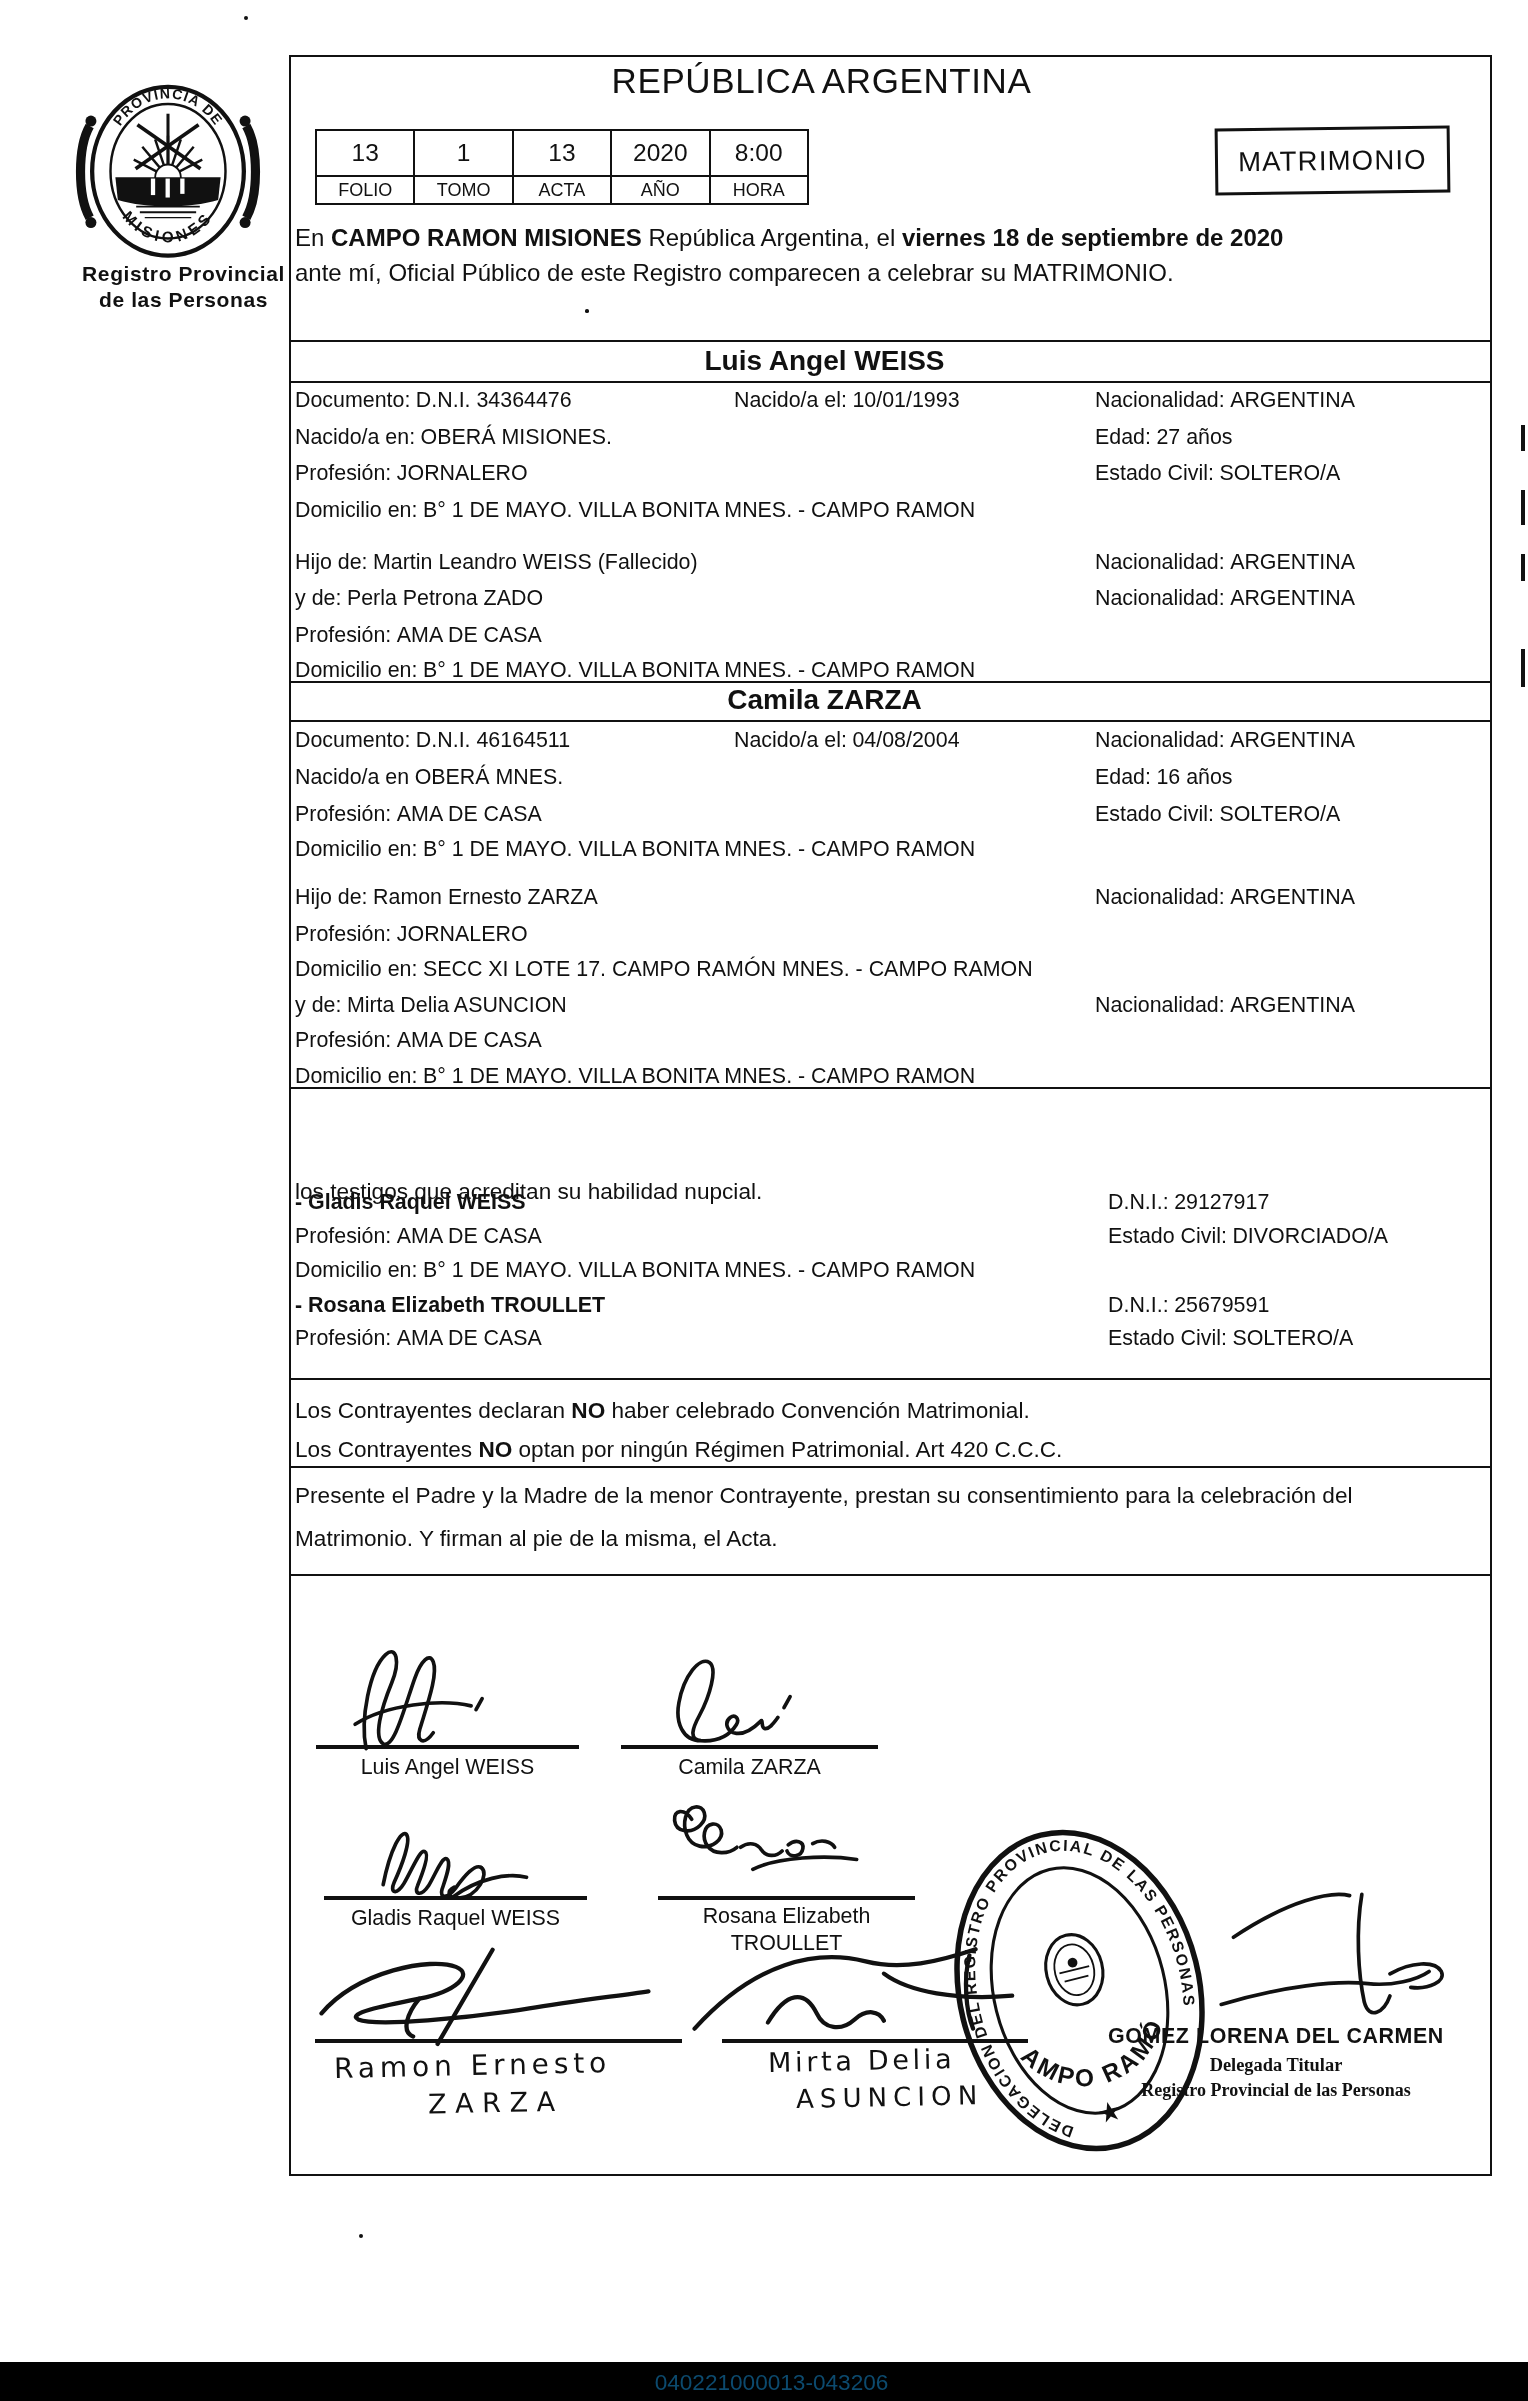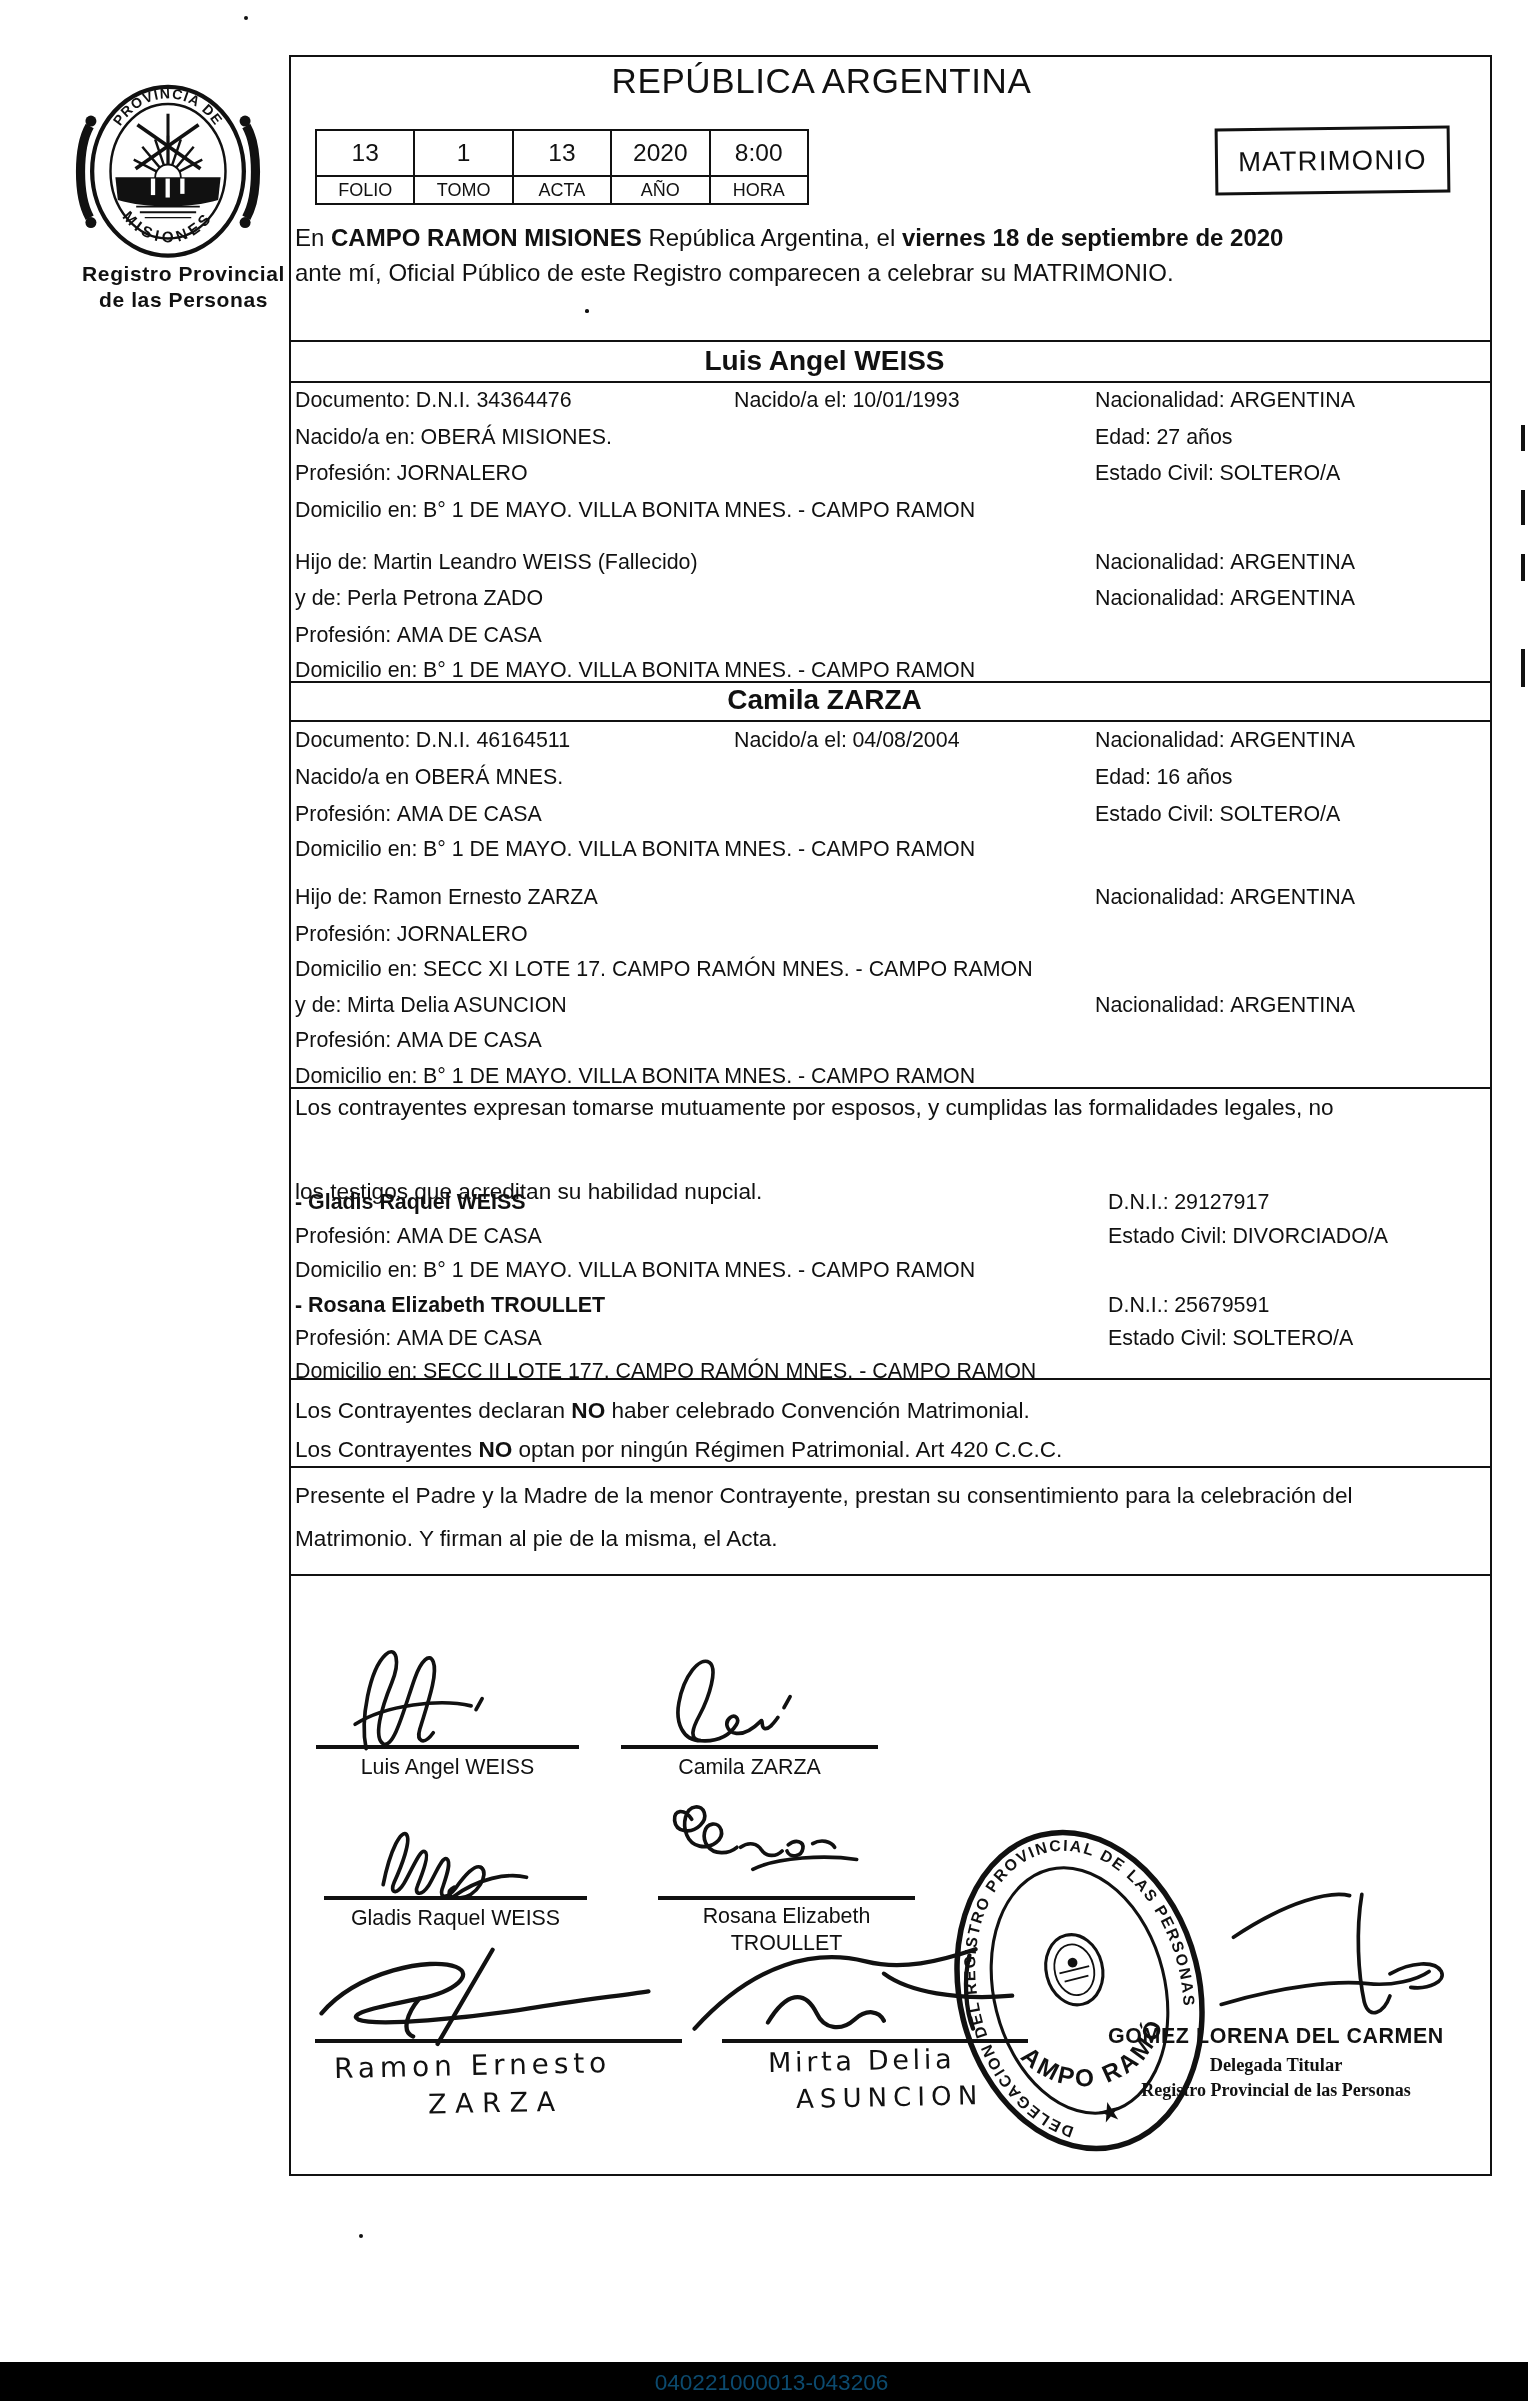--- a/index.html
+++ b/index.html
@@ -227,21 +227,20 @@
     <span class="lbl">Nacionalidad:</span><span class="val">ARGENTINA</span>
   </div>
   <div class="fr" style="left:295px;top:1028px;">
     <span class="lbl">Profesión:</span><span class="val">AMA DE CASA</span>
   </div>
   <div class="fr" style="left:295px;top:1064px;">
     <span class="lbl">Domicilio en:</span><span class="val">B° 1 DE MAYO. VILLA BONITA MNES. - CAMPO RAMON</span>
   </div>
 
   <div class="hline" style="top:1087px;"></div>
-  <div class="decl" style="left:295px;top:1095px;">Los contrayentes expresan tomarse mutuamente por esposos, y cumplidas las formalidades legales, no</div>
   <div class="decl" style="left:295px;top:1179px;">los testigos que acreditan su habilidad nupcial.</div>
 
   <div class="fr" style="left:295px;top:1190px;">
     <span class="bold">- Gladis Raquel WEISS</span>
   </div>
   <div class="fr" style="left:1108px;top:1190px;">
     <span class="lbl">D.N.I.:</span><span class="val">29127917</span>
   </div>
   <div class="fr" style="left:295px;top:1224px;">
     <span class="lbl">Profesión:</span><span class="val">AMA DE CASA</span>
@@ -256,23 +255,20 @@
     <span class="bold">- Rosana Elizabeth TROULLET</span>
   </div>
   <div class="fr" style="left:1108px;top:1293px;">
     <span class="lbl">D.N.I.:</span><span class="val">25679591</span>
   </div>
   <div class="fr" style="left:295px;top:1326px;">
     <span class="lbl">Profesión:</span><span class="val">AMA DE CASA</span>
   </div>
   <div class="fr" style="left:1108px;top:1326px;">
     <span class="lbl">Estado Civil:</span><span class="val">SOLTERO/A</span>
-  </div>
-  <div class="fr" style="left:295px;top:1359px;">
-    <span class="lbl">Domicilio en:</span><span class="val">SECC II LOTE 177. CAMPO RAMÓN MNES. - CAMPO RAMON</span>
   </div>
 
   <div class="hline" style="top:1378px;"></div>
   <div class="decl" style="left:295px;top:1398px;">
     <span>Los Contrayentes declaran </span><span class="bold">NO</span><span> haber celebrado Convención Matrimonial.</span>
   </div>
   <div class="decl" style="left:295px;top:1437px;">
     <span>Los Contrayentes </span><span class="bold">NO</span><span> optan por ningún Régimen Patrimonial. Art 420 C.C.C.</span>
   </div>
   <div class="hline" style="top:1466px;"></div>

